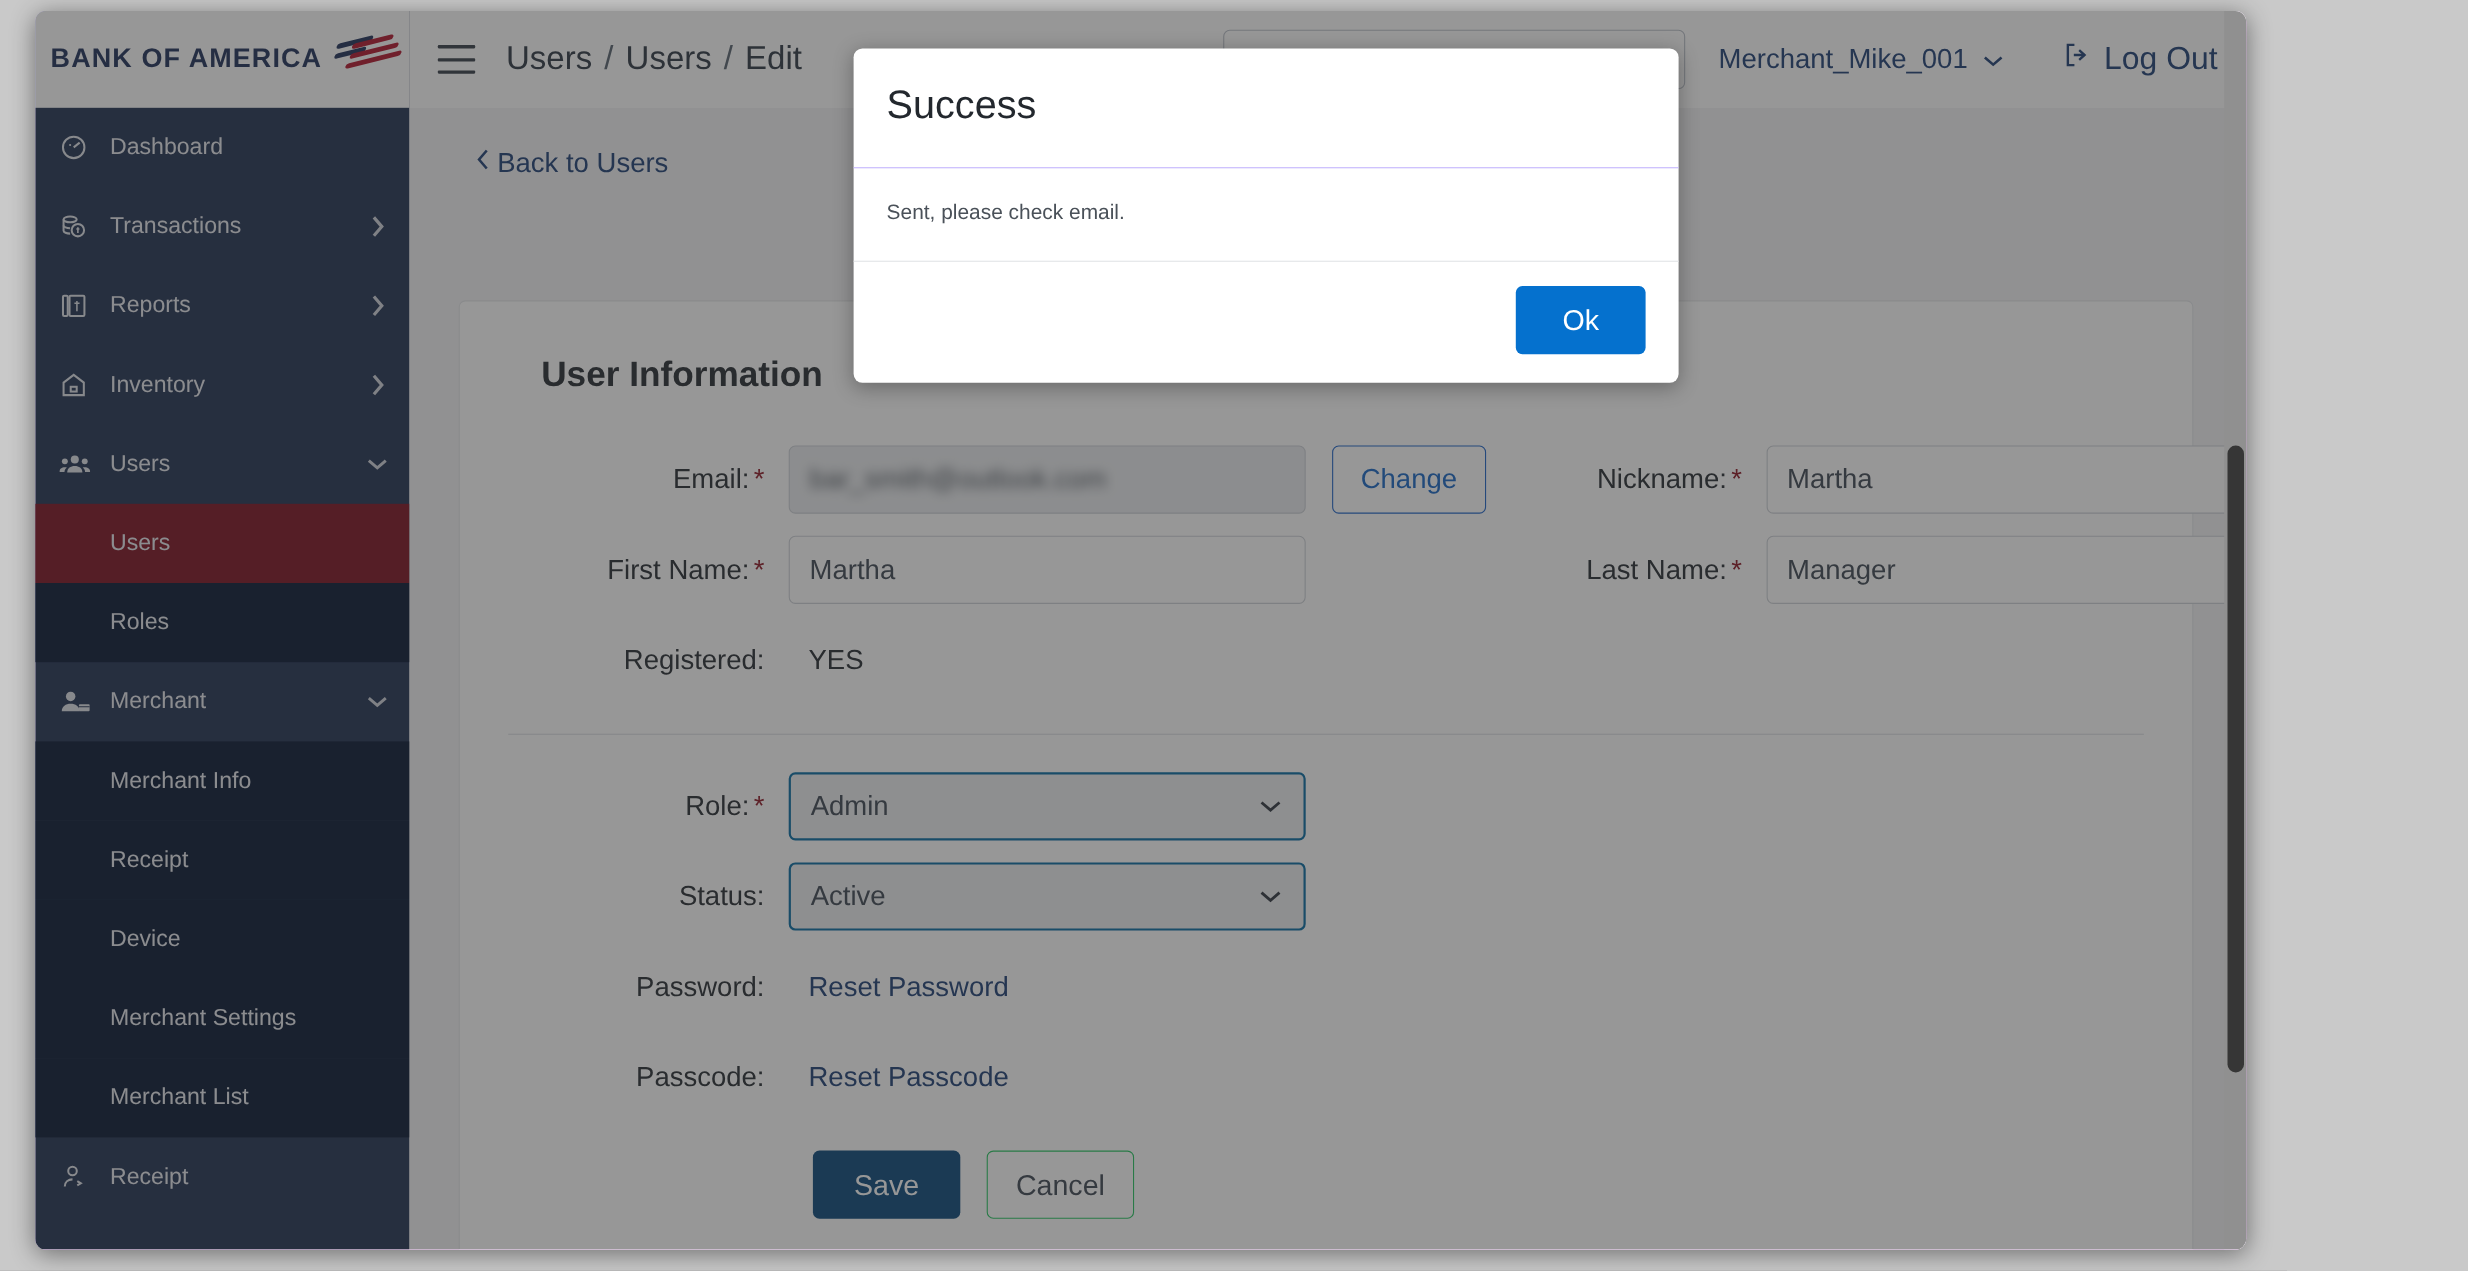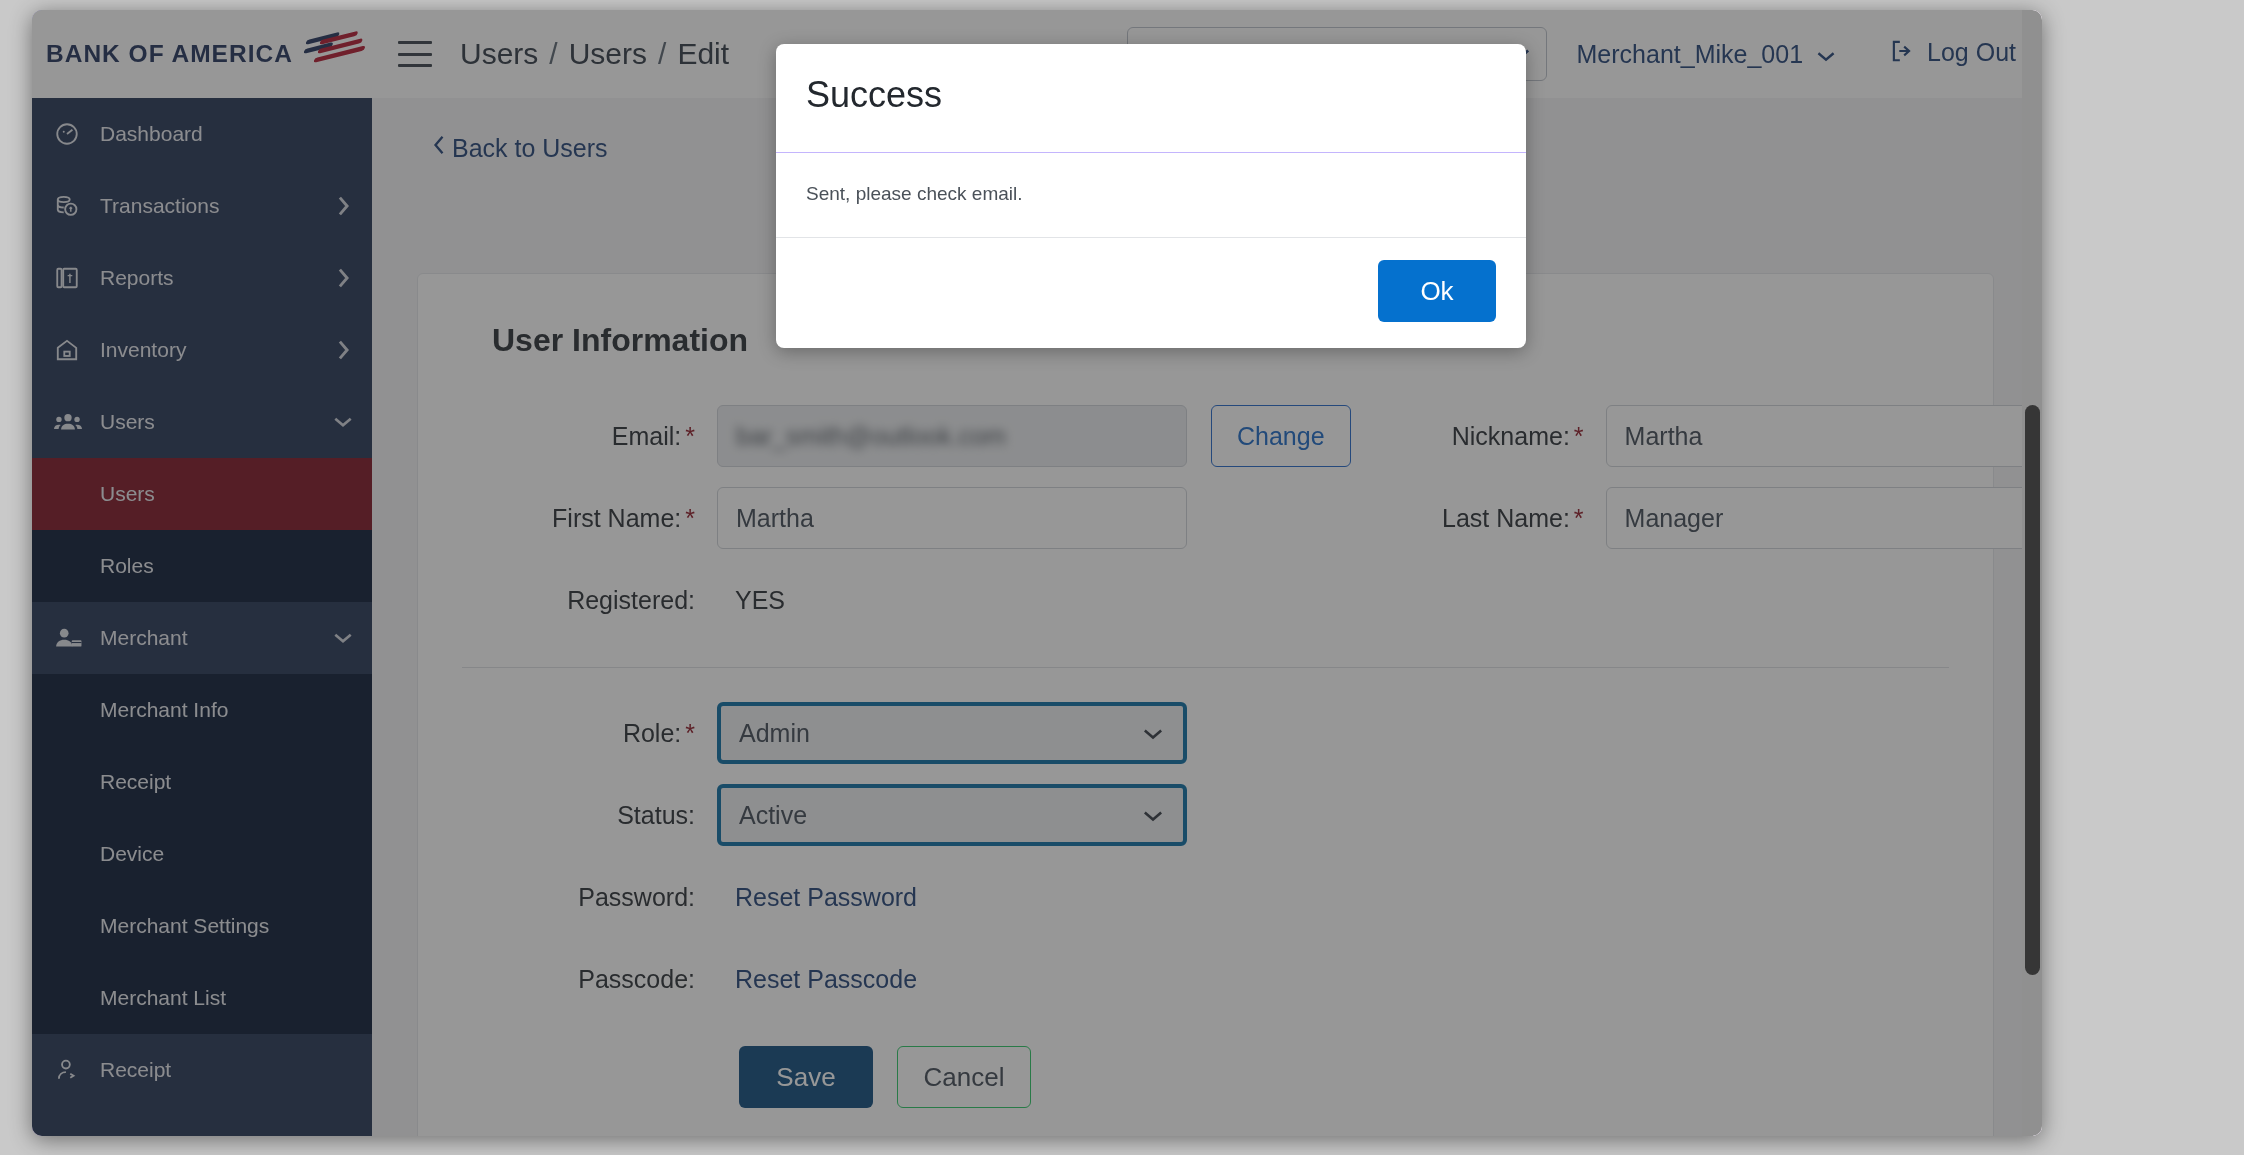--- a/index.html
+++ b/index.html
@@ -146,23 +146,23 @@
   #merchant-select .caret { margin-left: auto; color: #1b3c73; }
   #user-menu {
     font-size: 25px;
     color: #1b3c73;
     display: flex; align-items: center; gap: 12px;
     cursor: pointer;
     white-space: nowrap;
   }
   #logout {
     margin-left: 52px;
-    font-size: 25px;
+    font-size: 29px;
     color: #1b3c73;
-    display: flex; align-items: flex-start; gap: 12px;
+    display: flex; align-items: center; gap: 12px;
     cursor: pointer;
     white-space: nowrap;
   }
 
   
   #main {
     position: absolute;
     left: 340px; top: 88px; right: 0; bottom: 0;
     background: #f2f3f5;
     overflow: hidden;
@@ -232,21 +232,21 @@
   }
   .blurtext {
     filter: blur(5px);
     color: #4a5159;
     font-size: 25px;
     user-select: none;
   }
   .fselect {
     width: 470px;
     height: 62px;
-    border: 4px solid #0369a1;
+    border: 2px solid #0369a1;
     border-radius: 6px;
     background: #eceef1;
     font-size: 25px;
     color: #3b4450;
     padding: 0 18px;
     display: flex;
     align-items: center;
     cursor: pointer;
   }
   .fselect .scaret { margin-left: auto; color: #2c333c; font-size: 24px; }

